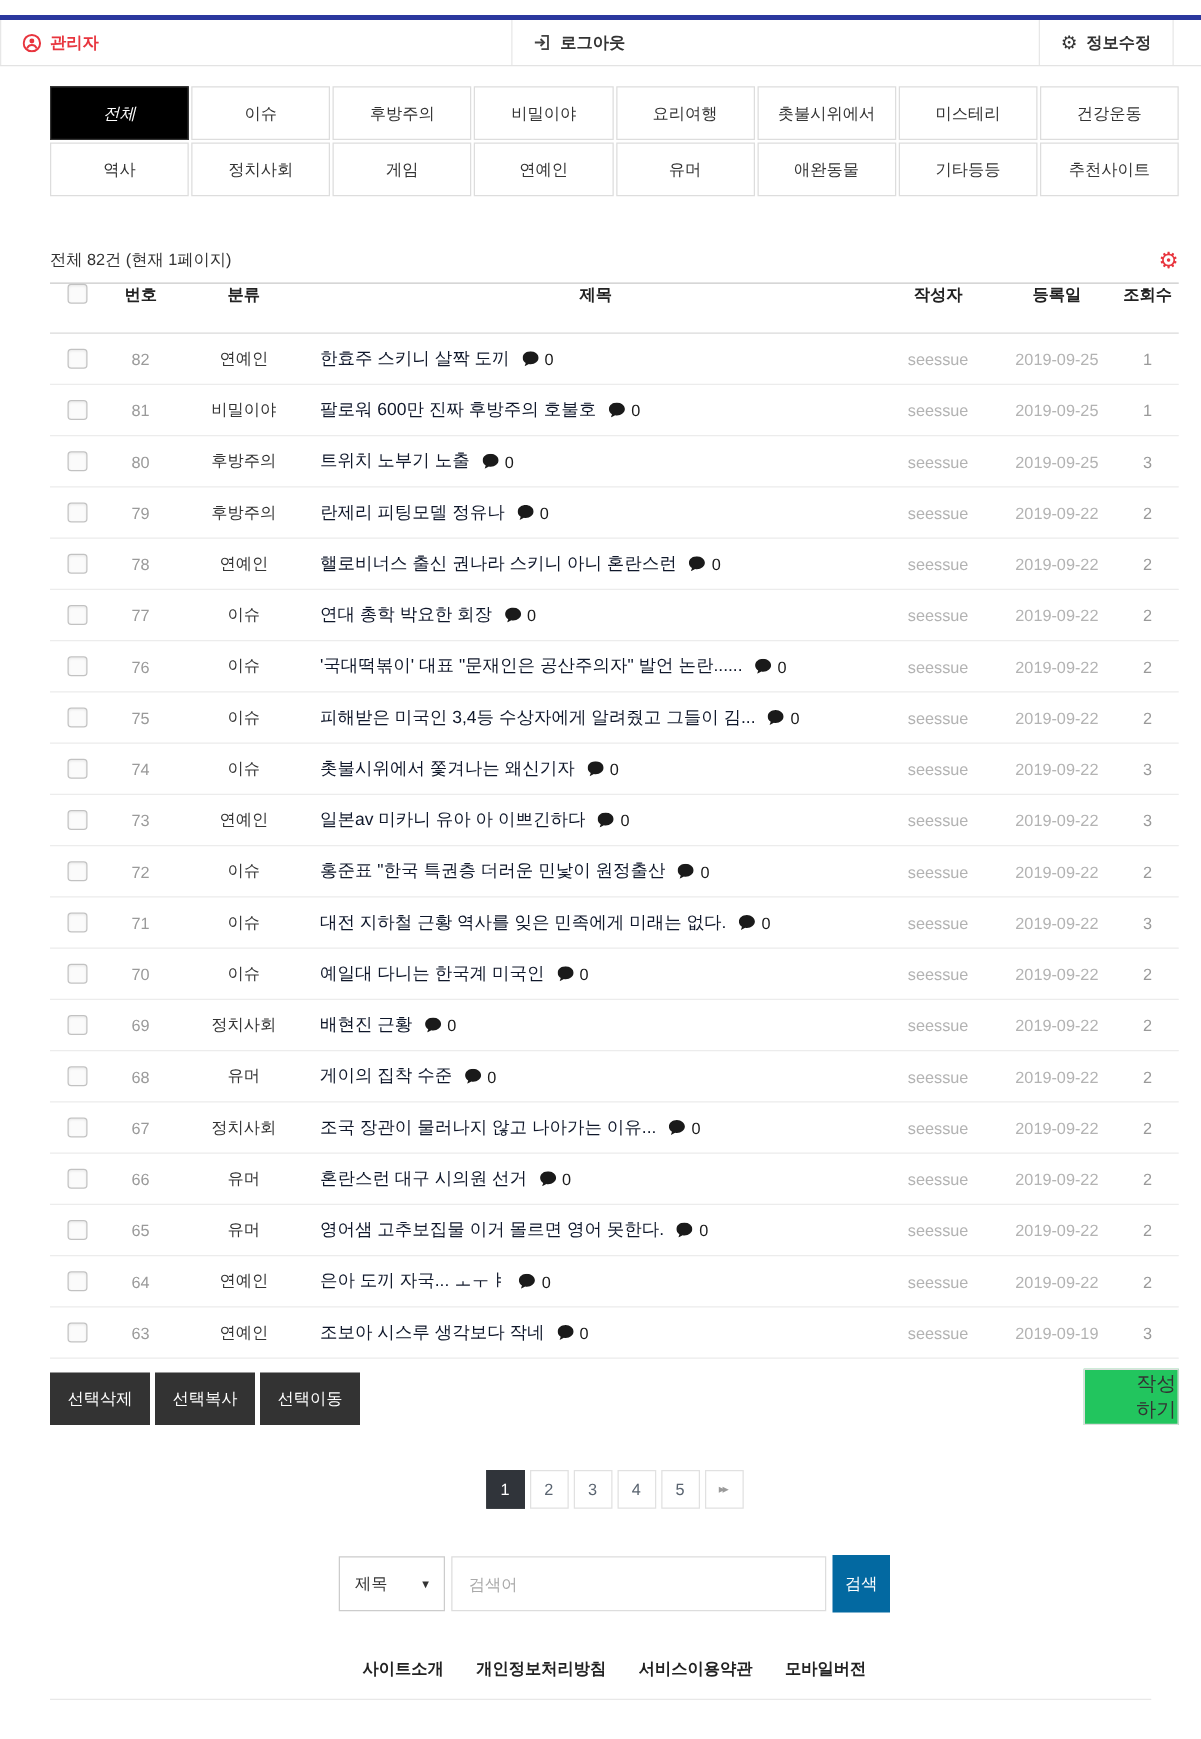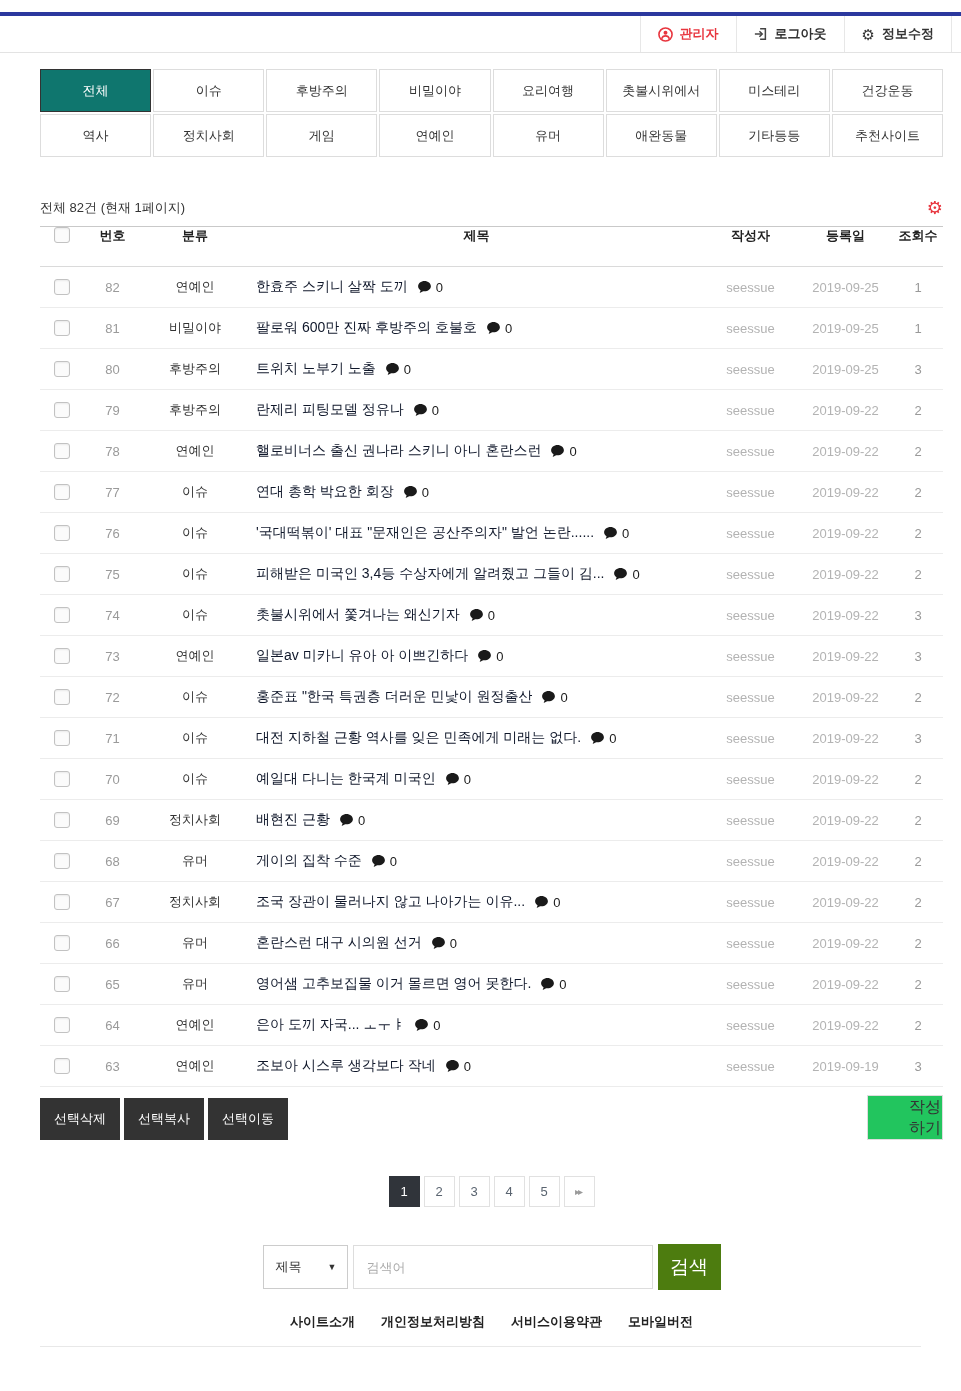--- a/index.html
+++ b/index.html
@@ -5,40 +5,40 @@
   * { box-sizing: border-box; margin: 0; padding: 0; }
   html, body { background: #fff; }
   body {
     width: 961px; height: 1391px; margin: 0 auto; position: relative;
     font-family: "Liberation Sans", "DejaVu Sans", sans-serif;
     font-size: 13px; color: #333;
   }
   .topline { height: 4px; background: #2b389e; margin-top: 12px; }
   .topbar {
     height: 37px; border-bottom: 1px solid #e3e3e3;
-    display: flex; justify-content: flex-end; align-items: stretch; padding-right: 9px;
+    display: flex; justify-content: space-between; align-items: stretch; padding-right: 22px;
   }
   .topbar-item {
     display: flex; align-items: center; gap: 7px; padding: 0 17px;
     border-left: 1px solid #e7e7e7; font-weight: 700; font-size: 13px; color: #333; cursor: pointer;
   }
   .topbar-item:last-child { border-right: 1px solid #e7e7e7; }
   .topbar-item.admin { color: #e8353e; }
   .gear-glyph { font-size: 15px; line-height: 1; }
   .content { margin: 0 40px; width: 881px; }
   .tabs {
     margin-top: 16px; display: grid; grid-template-columns: repeat(8, 1fr);
     gap: 2px; width: 903px;
   }
   .tab {
     height: 43px; line-height: 41px; text-align: center; border: 1px solid #ddd;
     background: #fff; color: #333; font-size: 13px; cursor: pointer;
     white-space: nowrap; overflow: hidden;
   }
-  .tab.active { background: #0f766e; border-color: #333; color: #fff; }
+  .tab.active { background: #000000; border-color: #333; color: #fff; font-style: italic; }
   .list-head {
     width: 903px; margin-top: 42px; display: flex;
     justify-content: space-between; align-items: center;
   }
   .summary { font-size: 13px; color: #333; }
   .gear-red { color: #e8353e; font-size: 18px; line-height: 1; cursor: pointer; }
   .board { width: 903px; margin-top: 9px; border-top: 1px solid #c9c9c9; }
   .thead {
     display: flex; align-items: flex-start; height: 40px;
     border-bottom: 1px solid #dadada; font-weight: 700; font-size: 13px; color: #222;
@@ -87,25 +87,25 @@
     display: flex; align-items: center; justify-content: space-between;
     padding: 0 10px 0 12px; font-size: 13px; color: #333; cursor: pointer;
   }
   .caret { font-size: 9px; color: #333; }
   .search-input {
     width: 300px; height: 44px; border: 1px solid #ddd; padding: 0 13px;
     font-size: 13px; font-family: inherit; color: #333; outline: none;
   }
   .search-input::placeholder { color: #aaa; }
   .btn-search {
-    width: 63px; height: 46px; background: #4d7c0f; color: #fff; border: none;
-    font-size: 19px; font-family: inherit; cursor: pointer;
+    width: 46px; height: 46px; background: #0369a1; color: #fff; border: none;
+    font-size: 13px; font-family: inherit; cursor: pointer;
   }
   .footer-links {
-    width: 903px; margin-top: 23px; display: flex; justify-content: center; gap: 26px;
+    width: 903px; margin-top: 36px; display: flex; justify-content: center; gap: 26px;
     font-weight: 700; font-size: 13px; color: #222;
   }
   .footer-links span { cursor: pointer; }
   .footer-divider { width: 881px; margin-top: 15px; border-top: 1px solid #e8e8e8; }
   .copyright { width: 903px; margin-top: 11px; text-align: center; color: #8d8d8d; font-size: 12px; }
   .copyright b { color: #555; }
 </style>
 </head>
 <body>
 

